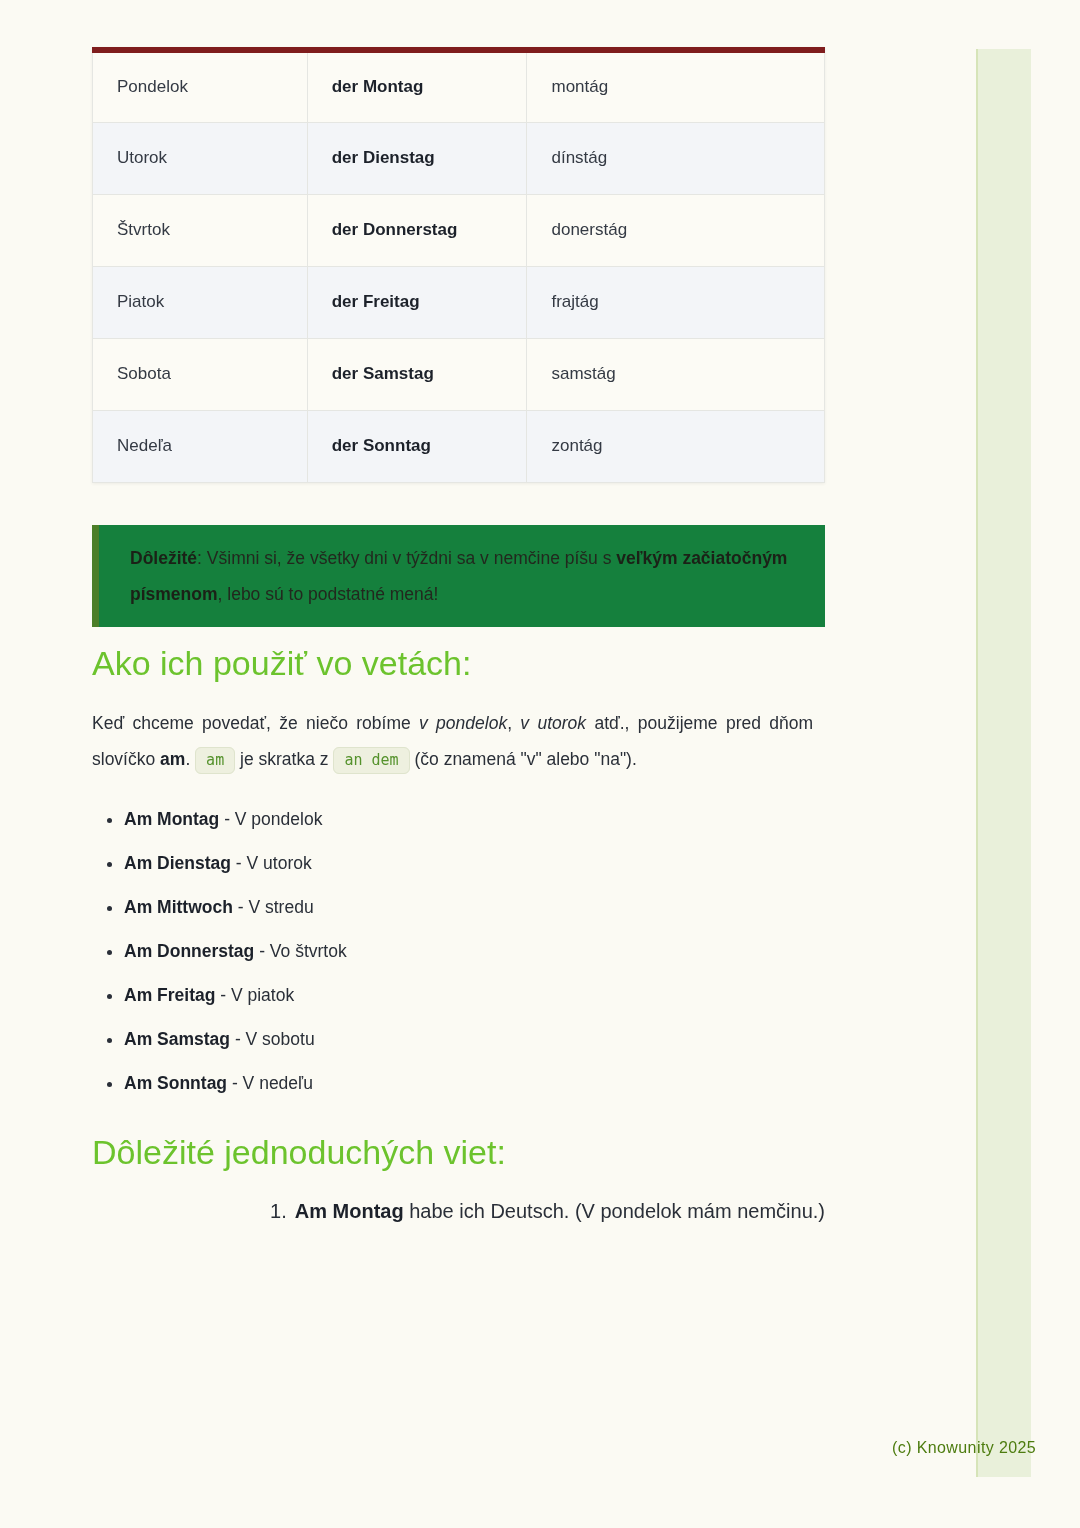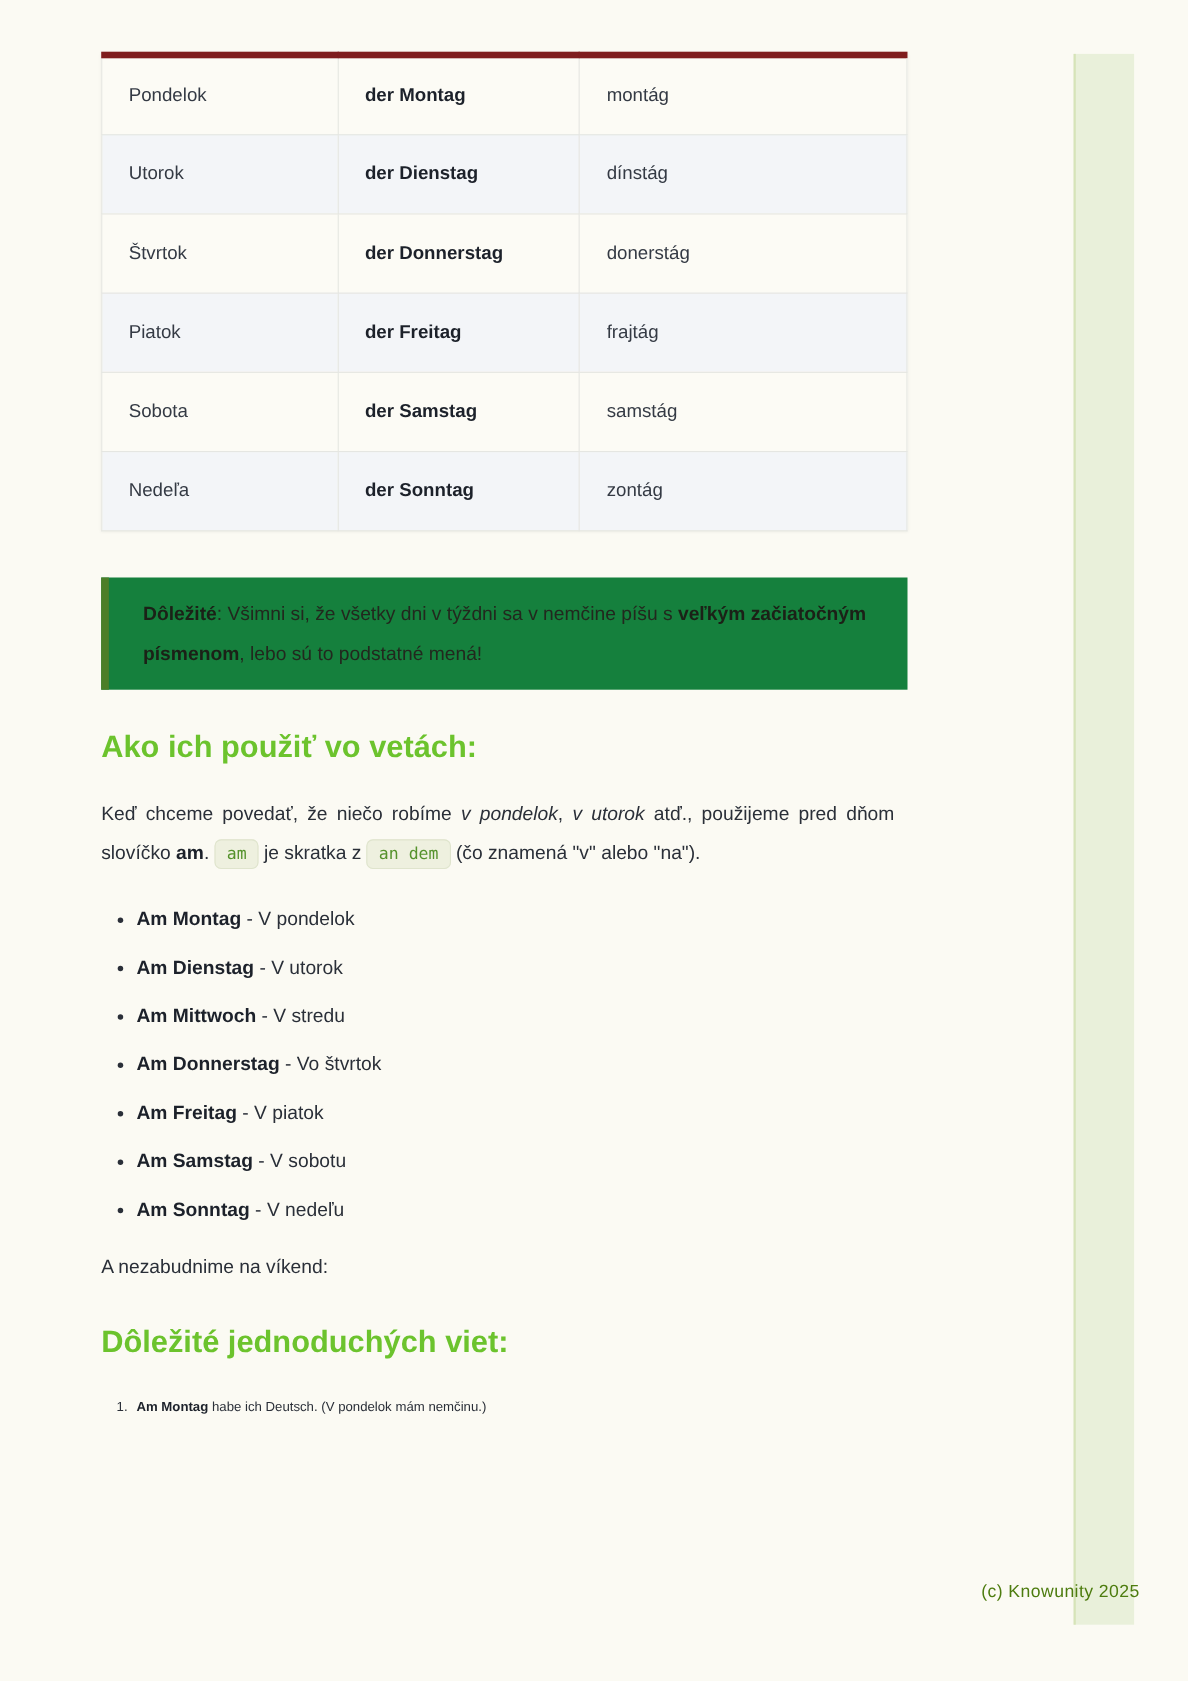--- a/index.html
+++ b/index.html
@@ -70,23 +70,23 @@
     padding: 15px 30px 15px 31px;
     font-size: 17.5px;
     line-height: 36px;
     color: #22281e;
   }
   .callout b { color: #1b2117; }
 
   
   h2.green {
     color: #6cc32d;
-    font-size: 28px;
-    font-weight: bold;
-    margin: 36px 0 0 0;
+    font-size: 34px;
+    font-weight: normal;
+    margin: 20px 0 0 0;
     line-height: 32px;
   }
 
   
   p.body {
     font-size: 17.5px;
     line-height: 36px;
     text-align: justify;
     margin: 26px 12px 0 0;
     color: #2a2f38;
@@ -123,23 +123,24 @@
     color: #2a2f38;
   }
   ul.usage li:last-child { margin-bottom: 0; }
 
   ol.examples {
     margin: 30px 0 0 0;
     padding-left: 14px;
     list-style: none;
   }
   ol.examples li {
-    font-size: 12px;
+    font-size: 20px;
     line-height: 26px;
     color: #2a2f38;
+    text-align: right;
   }
   ol.examples .num { margin-right: 8px; }
 </style>
 </head>
 <body>
 
 <div class="edge-strip"></div>
 <div class="watermark">(c) Knowunity 2025</div>
 
 <div class="content">
@@ -197,21 +198,20 @@
   <ul class="usage">
     <li><span class="bold">Am Montag</span><span> - V pondelok</span></li>
     <li><span class="bold">Am Dienstag</span><span> - V utorok</span></li>
     <li><span class="bold">Am Mittwoch</span><span> - V stredu</span></li>
     <li><span class="bold">Am Donnerstag</span><span> - Vo štvrtok</span></li>
     <li><span class="bold">Am Freitag</span><span> - V piatok</span></li>
     <li><span class="bold">Am Samstag</span><span> - V sobotu</span></li>
     <li><span class="bold">Am Sonntag</span><span> - V nedeľu</span></li>
   </ul>
 
-  <p class="intro" style="margin-top:26px;">A nezabudnime na víkend:</p>
 
 
   <h2 class="green" style="margin-top:40px;">Dôležité jednoduchých viet:</h2>
 
   <ol class="examples">
     <li>
       <span class="num">1.</span><span class="bold">Am Montag</span><span> habe ich Deutsch. (V pondelok mám nemčinu.)</span>
     </li>
   </ol>
 

